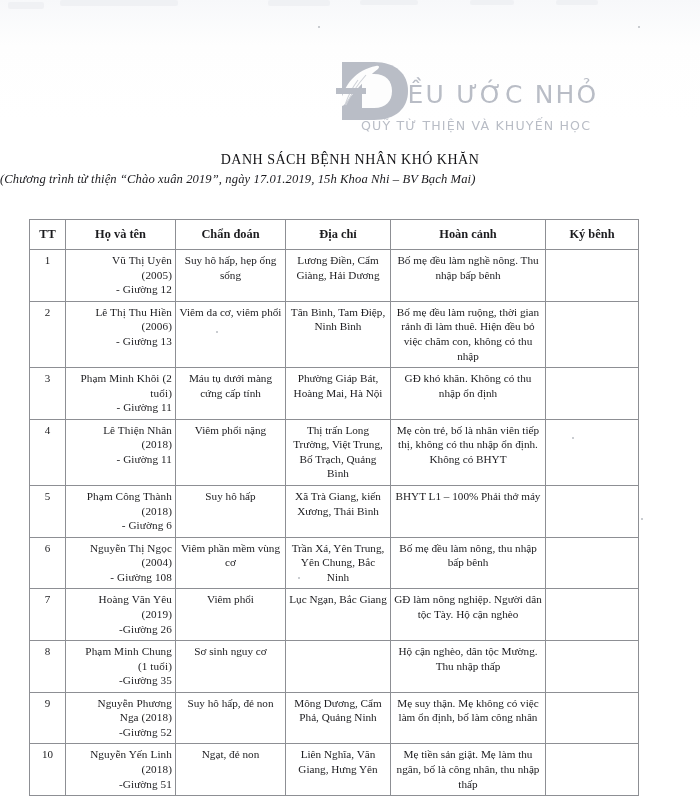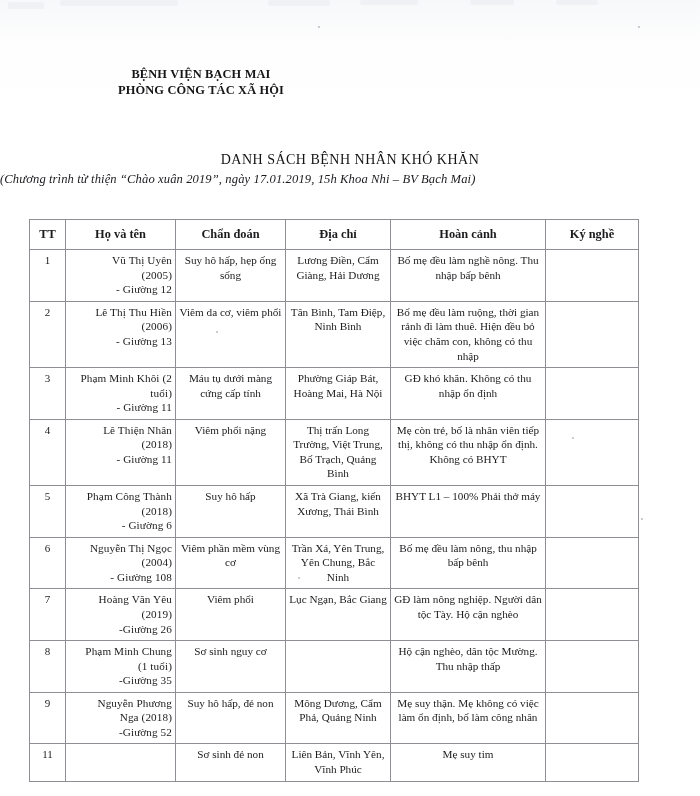--- a/index.html
+++ b/index.html
@@ -177,25 +177,38 @@
   <div class="smudge" style="left:556px;top:0px;  width:42px; height:5px;"></div>
   <div class="dot-artifact" style="left:318px;top:26px;"></div>
   <div class="dot-artifact" style="left:638px;top:26px;"></div>
   <div class="dot-artifact" style="left:641px;top:518px;"></div>
   <div class="dot-artifact" style="left:572px;top:437px;"></div>
   <div class="dot-artifact" style="left:216px;top:331px;"></div>
   <div class="dot-artifact" style="left:298px;top:577px;"></div>
 
   <div class="letterhead">
 
-    <div class="org-block">
-      <span class="org-line">BỆNH VIỆN BẠCH MAI</span>
-      <span class="org-line">PHÒNG CÔNG TÁC XÃ HỘI</span>
+
+    <div class="logo-block">
+      <svg class="logo-mark" viewBox="0 0 74 62" aria-hidden="true">
+
+        <path d="M6 2 H38 C60 2 72 14 72 31 C72 48 60 60 38 60 H6 Z" fill="#b9bdc6"></path>
+
+        <path d="M26 14 H38 C50 14 56 21 56 31 C56 41 50 48 38 48 H26 Z" fill="#fdfdfd"></path>
+
+        <path d="M40 6 C20 10 8 24 4 44 C4 46 6 47 8 45 C20 30 32 16 42 9 C44 7 43 5 40 6 Z" fill="#fdfdfd"></path>
+        <path d="M36 12 C22 18 12 30 8 44" stroke="#fdfdfd" stroke-width="2.4" fill="none"></path>
+        <path d="M22 20 C16 28 12 36 9 45" stroke="#cfd2d8" stroke-width="1.1" fill="none"></path>
+        <path d="M30 15 C22 24 15 34 10 45" stroke="#cfd2d8" stroke-width="1.1" fill="none"></path>
+
+        <rect x="0" y="28" width="30" height="6" fill="#b9bdc6"></rect>
+      </svg>
+      <div class="logo-wordmark">IỀU ƯỚC NHỎ</div>
+      <div class="logo-tagline">QUỸ TỪ THIỆN VÀ KHUYẾN HỌC</div>
     </div>
-
 
   </div>
 
   <div class="doc-title">DANH SÁCH BỆNH NHÂN KHÓ KHĂN</div>
   <div class="doc-subtitle">(Chương trình từ thiện “Chào xuân 2019”, ngày 17.01.2019, 15h Khoa Nhi – BV Bạch Mai)</div>
 
   <div class="table-wrap">
     <table class="patients">
       <colgroup>
         <col class="col-tt">
@@ -205,21 +218,21 @@
           <col class="col-case">
           <col class="col-sign">
       </colgroup>
       <thead>
         <tr>
           <th>TT</th>
           <th>Họ và tên</th>
           <th>Chẩn đoán</th>
           <th>Địa chỉ</th>
           <th>Hoàn cảnh</th>
-          <th>Ký nghề</th>
+          <th>Ký bênh</th>
         </tr>
       </thead>
       <tbody id="table-body">
           <tr>
             <td class="tt">1</td>
             <td class="cell-name">
               <span class="nm-line">Vũ Thị Uyên</span>
               <span class="nm-line">(2005)</span>
               <span class="nm-line">- Giường 12</span>
             </td>
@@ -314,20 +327,32 @@
           <tr>
             <td class="tt">9</td>
             <td class="cell-name">
               <span class="nm-line">Nguyễn Phương</span>
               <span class="nm-line">Nga (2018)</span>
               <span class="nm-line">-Giường 52</span>
             </td>
             <td>Suy hô hấp, đẻ non</td>
             <td>Mông Dương, Cẩm Phả, Quảng Ninh</td>
             <td>Mẹ suy thận. Mẹ không có việc làm ổn định, bố làm công nhân</td>
+            <td></td>
+          </tr>
+          <tr>
+            <td class="tt">10</td>
+            <td class="cell-name">
+              <span class="nm-line">Nguyễn Yến Linh</span>
+              <span class="nm-line">(2018)</span>
+              <span class="nm-line">-Giường 51</span>
+            </td>
+            <td>Ngạt, đẻ non</td>
+            <td>Liên Nghĩa, Văn Giang, Hưng Yên</td>
+            <td>Mẹ tiền sản giật. Mẹ làm thu ngân, bố là công nhân, thu nhập thấp</td>
             <td></td>
           </tr>
           <tr>
             <td class="tt">11</td>
             <td class="cell-name"></td>
             <td>Sơ sinh đẻ non</td>
             <td>Liên Bản, Vĩnh Yên, Vĩnh Phúc</td>
             <td>Mẹ suy tim</td>
             <td></td>
           </tr>

